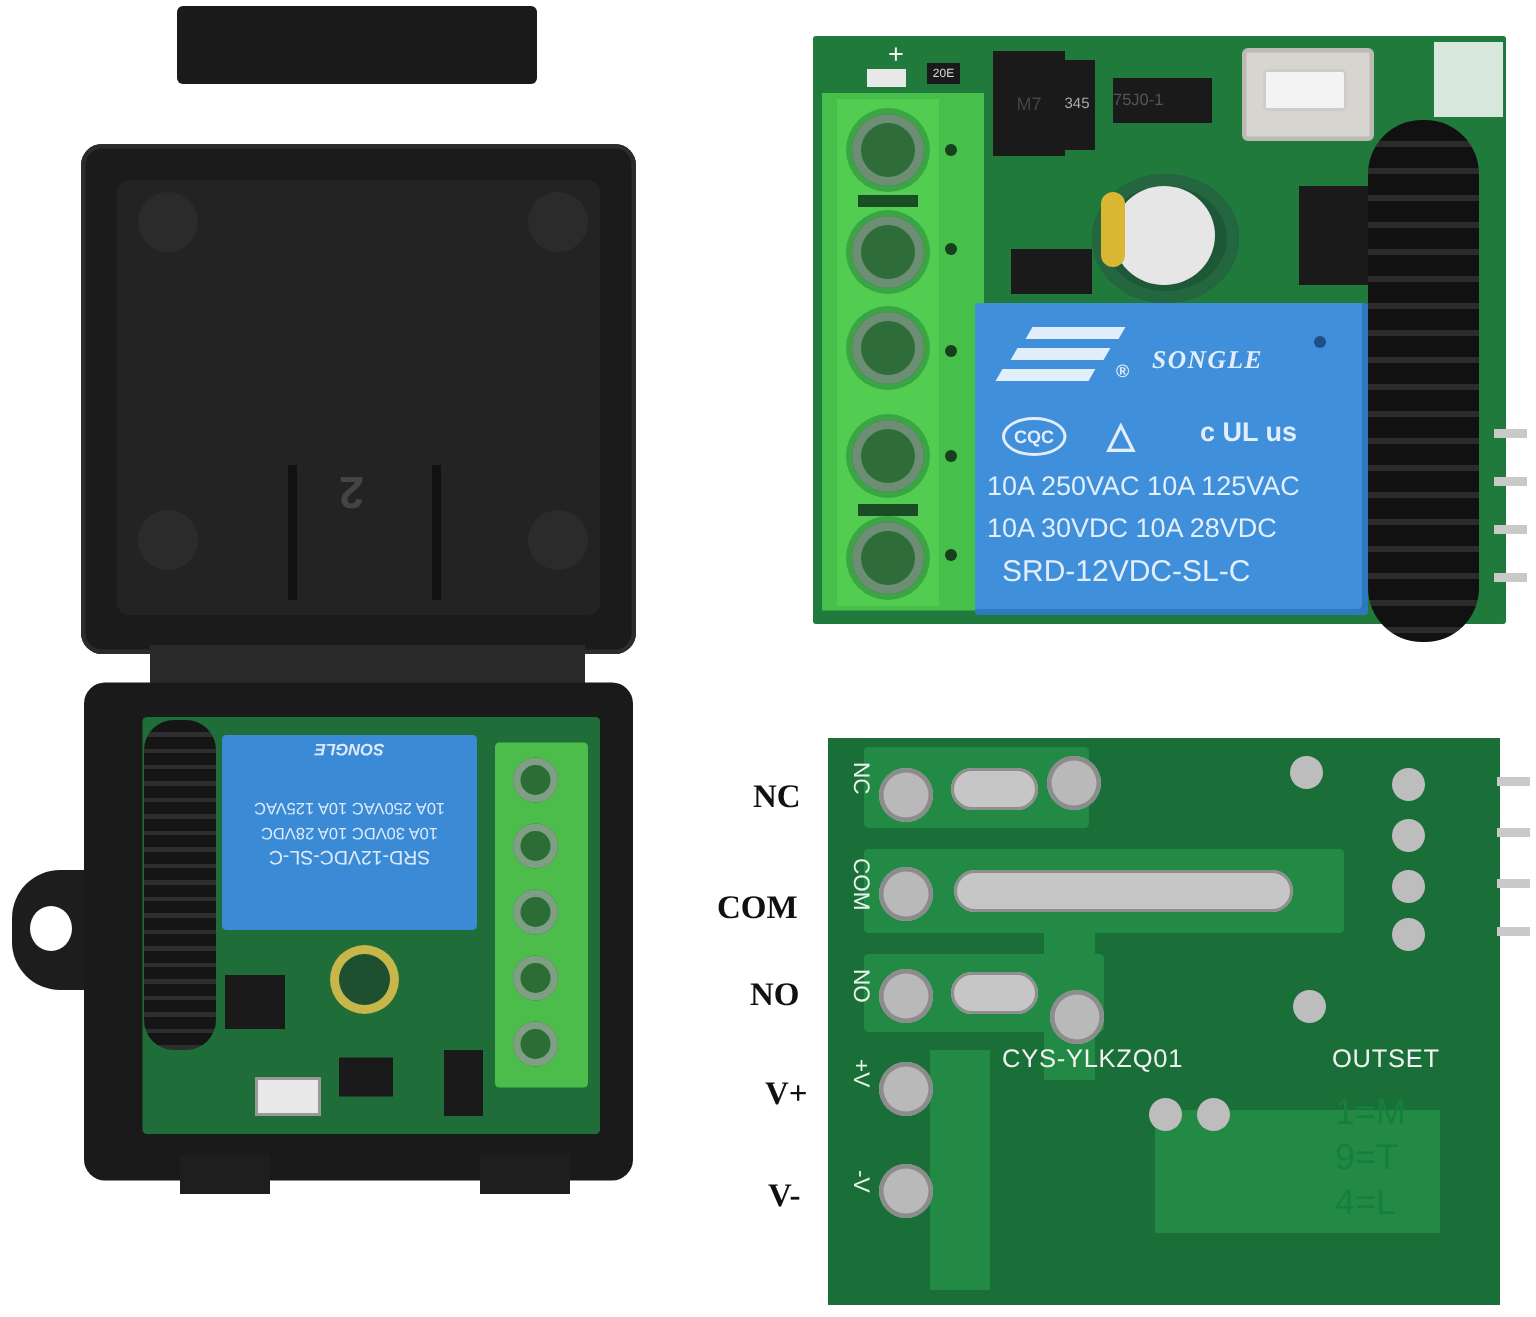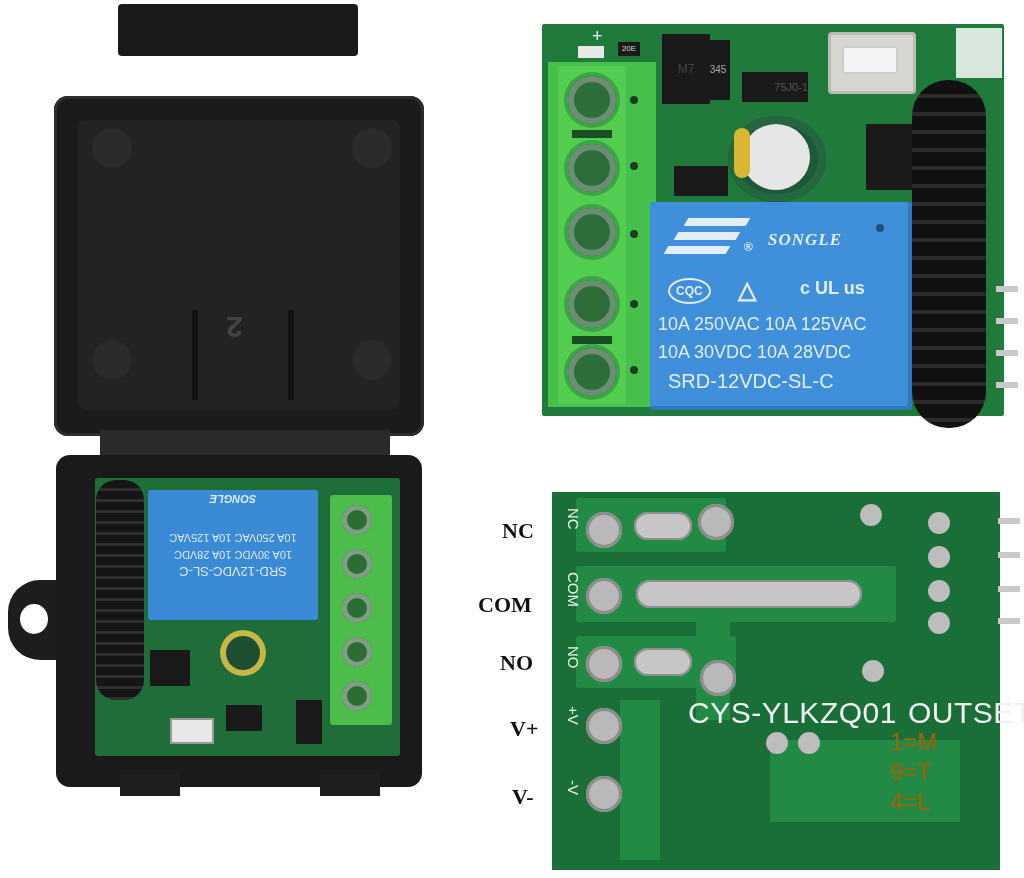--- a/index.html
+++ b/index.html
@@ -53,22 +53,22 @@
   .silk { color: #f5f5f5; font-size: 14px; }
 
   
   .pcb-bot { left: 552px; top: 492px; width: 448px; height: 378px; background: #1a6f38; }
   .pad-area { background: #238a45; border-radius: 3px; }
   .pad { width: 36px; height: 36px; border-radius: 50%; background: #b9b9b9; box-shadow: inset 0 0 0 3px #8c8c8c; }
   .pad-oval { height: 28px; border-radius: 14px; background: #c6c6c6; box-shadow: inset 0 0 0 2px #8f8f8f; }
   .pad-small { width: 22px; height: 22px; border-radius: 50%; background: #bdbdbd; }
   .trace { background: #238a45; }
   .silk-rot { color: #e8f4ea; font-size: 15px; transform: rotate(90deg); transform-origin: left top; white-space: nowrap; }
-  .bot-model { color: #f1f1f1; font-size: 30px; white-space: nowrap; letter-spacing: 0.5px; margin-left: 20px; }
-  .bot-opt { color: #a16207; font-size: 24px; white-space: nowrap; }
+  .bot-model { color: #f1f1f1; font-size: 17px; white-space: nowrap; letter-spacing: 0.5px; }
+  .bot-opt { color: #15803d; font-size: 24px; white-space: nowrap; }
   .pin-label { font-family: "Liberation Serif", serif; font-weight: bold; font-size: 22px; color: #111; white-space: nowrap; }
 </style>
 </head>
 <body>
 
 <div class="abs lid-tab"></div>
 <div class="abs lid"></div>
 <div class="abs lid-inner"></div>
 <div class="abs lid-post" style="left:92px;top:128px;"></div>
 <div class="abs lid-post" style="left:352px;top:128px;"></div>
@@ -107,21 +107,21 @@
 <div class="abs chip" style="left:226px;top:705px;width:36px;height:26px;"></div>
 <div class="abs chip" style="left:296px;top:700px;width:26px;height:44px;"></div>
 <div class="abs btn-small"></div>
 
 <div class="abs pcb-top"></div>
 <div class="abs silk" style="left:592px;top:26px;font-size:18px;">+</div>
 <div class="abs" style="left:578px;top:46px;width:26px;height:12px;background:#e8e8e8;"></div>
 <div class="abs chip" style="left:618px;top:42px;width:22px;height:14px;color:#ddd;font-size:8px;text-align:center;line-height:14px;">20E</div>
 <div class="abs chip" style="left:662px;top:34px;width:48px;height:70px;color:#444;font-size:12px;text-align:center;line-height:70px;">M7</div>
 <div class="abs chip" style="left:706px;top:40px;width:24px;height:60px;color:#aaa;font-size:10px;text-align:center;line-height:60px;">345</div>
-<div class="abs chip" style="left:742px;top:52px;width:66px;height:30px;color:#555;font-size:11px;text-align:right;line-height:30px;margin-top:20px;">75J0-1</div>
+<div class="abs chip" style="left:742px;top:52px;width:66px;height:30px;color:#555;font-size:11px;text-align:left;line-height:30px;">75J0-1</div>
 <div class="abs chip" style="left:674px;top:166px;width:54px;height:30px;"></div>
 <div class="abs chip" style="left:866px;top:124px;width:56px;height:66px;"></div>
 
 <div class="abs term-top"></div>
 <div class="abs term-top-face"></div>
 <div class="abs screw-t" style="top:76px;"></div>
 <div class="abs term-bar" style="top:130px;"></div>
 <div class="abs screw-t" style="top:144px;"></div>
 <div class="abs screw-t" style="top:208px;"></div>
 <div class="abs screw-t" style="top:280px;"></div>

